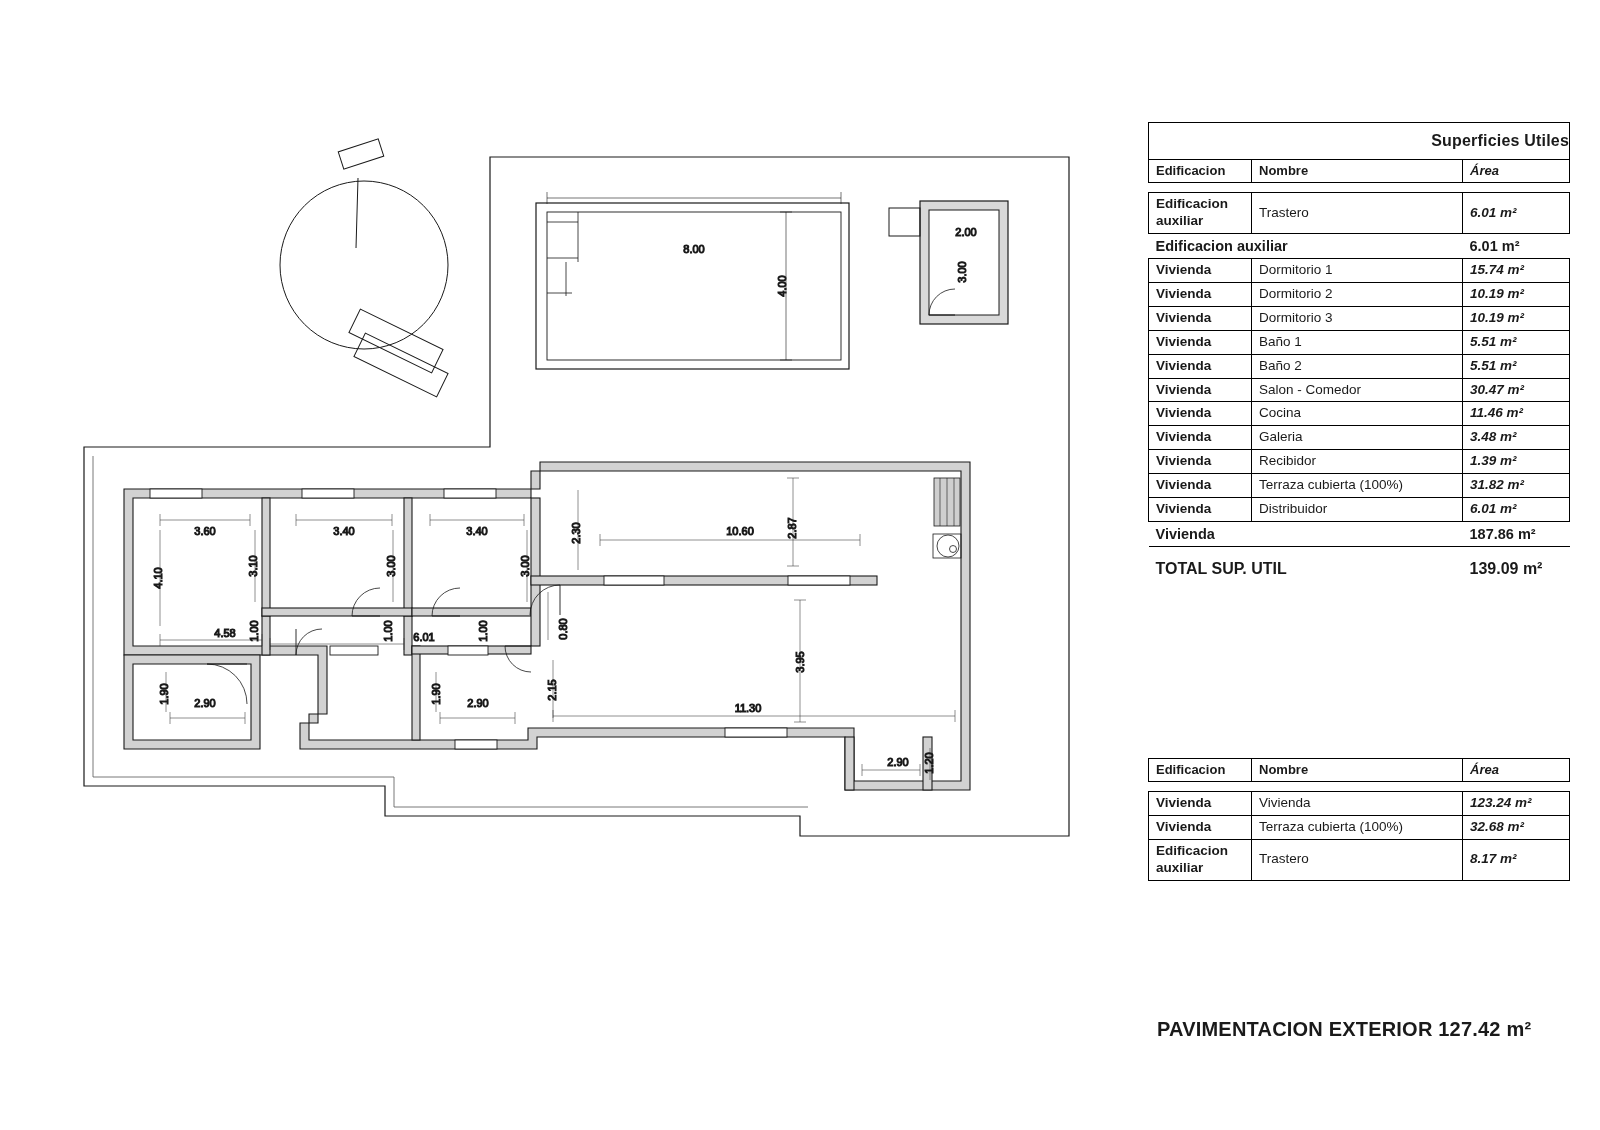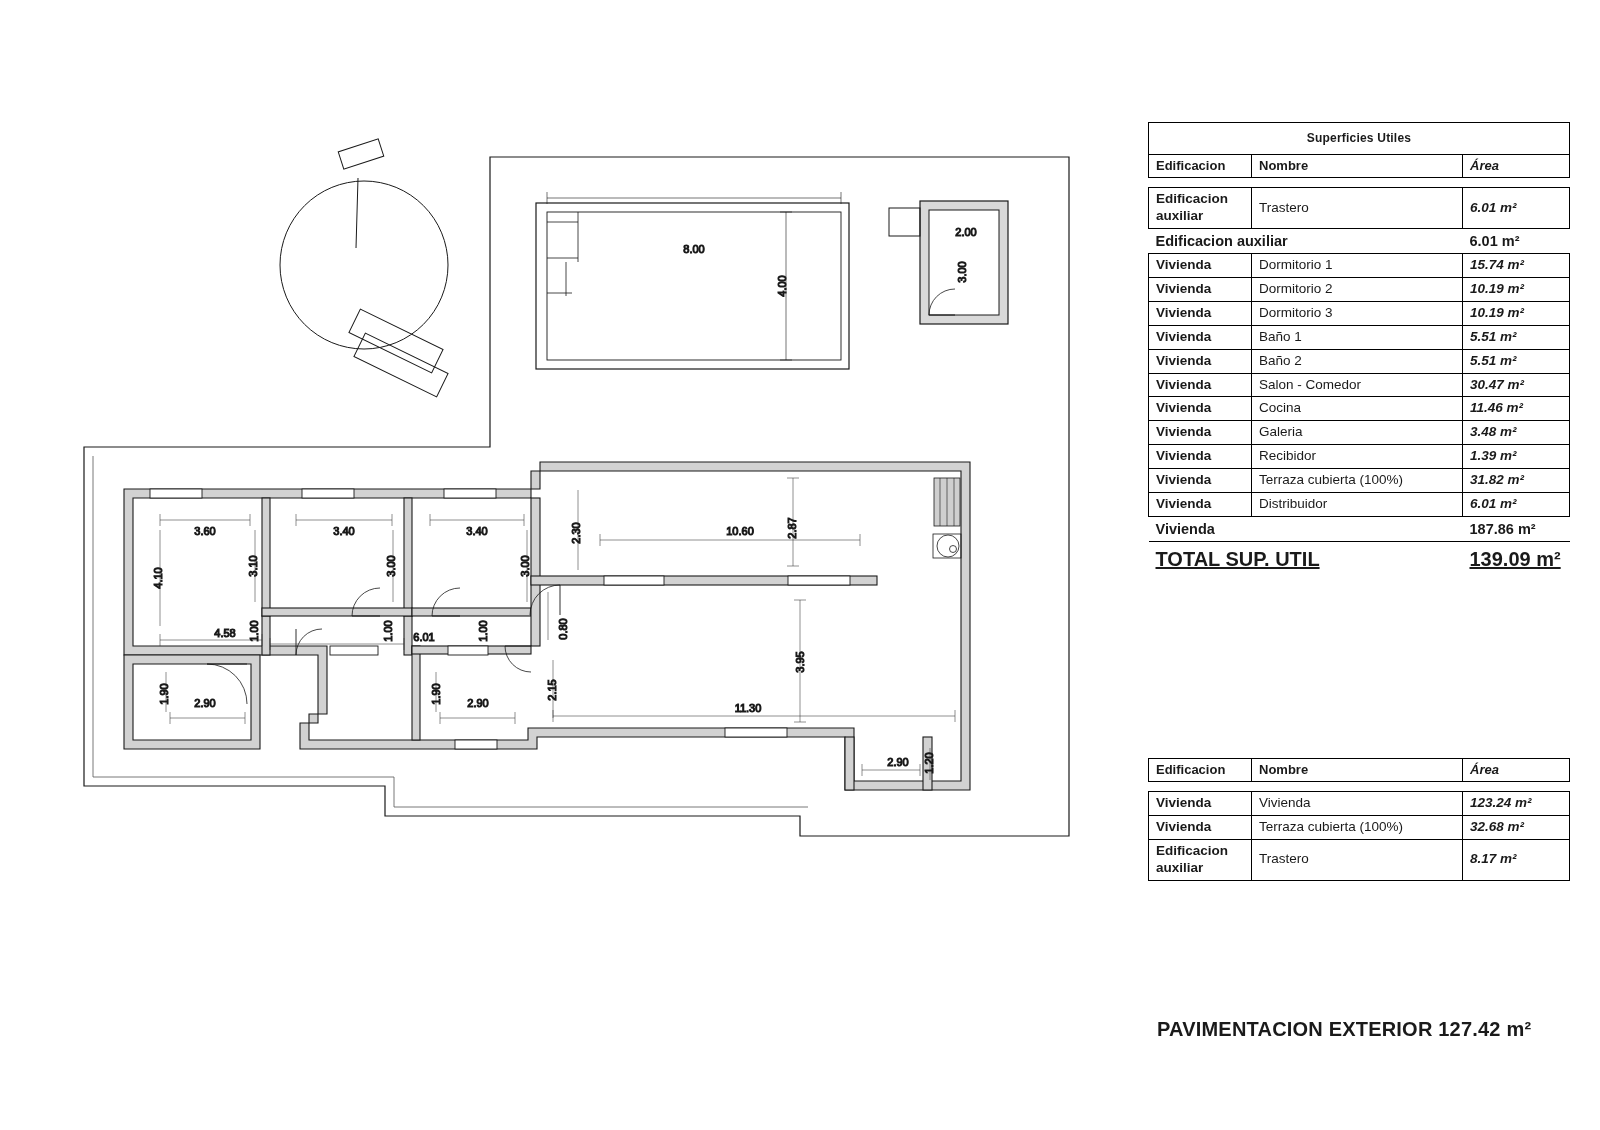--- a/index.html
+++ b/index.html
@@ -34,24 +34,24 @@
   }
   .tbl td, .tbl th {
     border: 1px solid #000;
     padding: 3px 7px;
     font-size: 13.5px;
     line-height: 1.25;
     vertical-align: middle;
     background: #ffffff;
   }
   .tbl .title-cell {
-    text-align: center;
+    text-align: right;
     font-weight: bold;
-    font-size: 12px;
-    padding: 8px 16px;
+    font-size: 16px;
+    padding: 8px 0;
     letter-spacing: .2px;
   }
   .tbl .hdr td {
     font-weight: bold;
     font-size: 13px;
     margin-top: 48px;
   }
   .col-edif { width: 88px; font-weight: bold; }
   .col-nom  { width: 196px; }
   .col-area { width: 92px; font-weight: bold; font-style: italic; }
@@ -67,24 +67,23 @@
     font-weight: bold;
     font-size: 14.5px;
     border-left: none;
     border-right: none;
     border-top: none;
   }
   .sum-row td.sum-l { text-align: left; }
   .sum-row td.sum-r { text-align: left; }
   .total-row td {
     font-weight: bold;
-    font-size: 20px;
+    font-size: 16px;
     border: none;
-    padding-top: 5px;
-    text-decoration: underline;
+    padding-top: 12px;
   }
   .nb-l { border-left: none; }
   .nb-r { border-right: none; }
 
   #table-utiles { left: 1148px; top: 122px; }
   #table-construida { left: 1148px; top: 758px; }
 
   #pavimentacion {
     position: absolute;
     left: 1157px;

